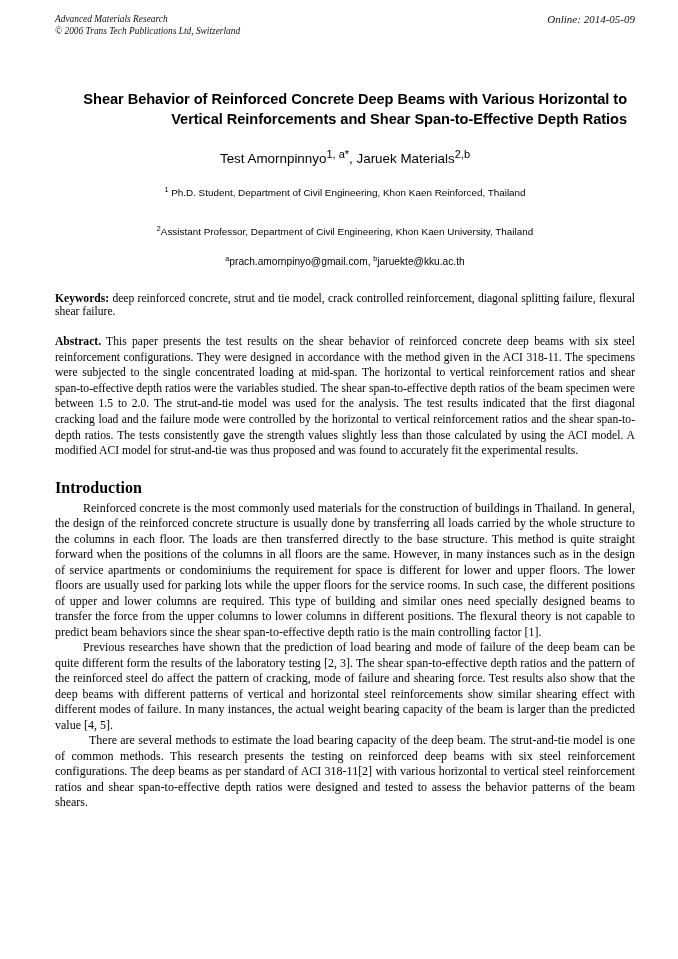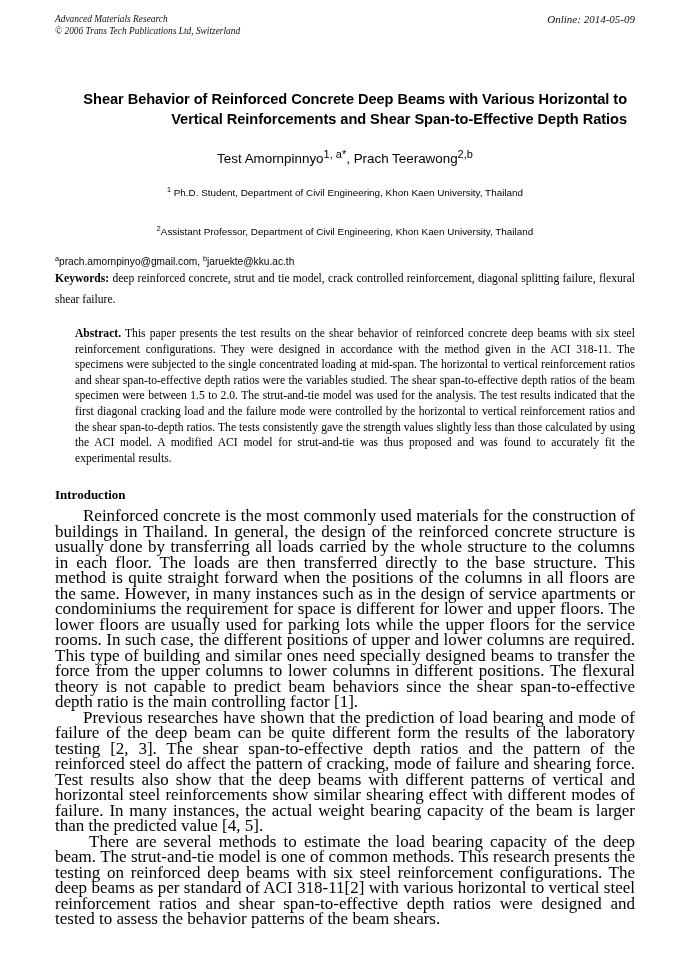--- a/index.html
+++ b/index.html
@@ -96,56 +96,57 @@
   .affil sup {
     font-size: 7.2px;
     vertical-align: super;
     line-height: 0;
   }
   .emails {
     margin-top: 18px;
     font-family: "Liberation Sans", "DejaVu Sans", sans-serif;
     font-size: 10.2px;
     line-height: 12px;
+    text-align: center;
   }
   .emails sup {
     font-size: 7.2px;
     vertical-align: super;
     line-height: 0;
   }
 
   
   .keywords {
+    margin-top: 24px;
     font-size: 11.6px;
-    line-height: 21px;
+    line-height: 13px;
     text-align: justify;
     text-justify: inter-word;
   }
   .keywords b { font-weight: bold; }
 
   .abstract {
     margin-top: 16px;
     font-size: 11.6px;
     line-height: 15.6px;
     text-align: justify;
     text-justify: inter-word;
-    margin-left: 20px;
   }
   .abstract b { font-weight: bold; }
 
   .section-head {
     margin-top: 22px;
-    font-size: 13px;
+    font-size: 16px;
     line-height: 14px;
     font-weight: bold;
     text-align: left;
   }
 
   .para {
-    font-size: 17px;
+    font-size: 12px;
     line-height: 15.5px;
     text-align: justify;
     text-justify: inter-word;
     text-indent: 28px;
     margin: 0;
   }
   .para.first { margin-top: 6px; }
   .para.indent-wide { text-indent: 34px; }
 </style>
 </head>
@@ -158,25 +159,25 @@
       <div class="left">
         <div class="jline">Advanced Materials Research</div>
         <div class="jline">© 2006 Trans Tech Publications Ltd, Switzerland</div>
       </div>
       <div class="online">Online: 2014-05-09</div>
     </div>
 
     <div class="title">Shear Behavior of Reinforced Concrete Deep Beams with Various Horizontal to Vertical Reinforcements and Shear Span-to-Effective Depth Ratios</div>
 
     <div class="authors">
-      <span>Test Amornpinnyo</span><sup>1, a</sup><sup>*</sup><span>, </span><span>Prach Teerawong</span><sup>2,b</sup>
+      <span>Test Amornpinnyo</span><sup>1, a</sup><sup>*</sup><span>, </span><span>Jaruek Materials</span><sup>2,b</sup>
     </div>
 
     <div class="affil one">
-      <sup>1</sup><span> Ph.D. Student, Department of Civil Engineering, Khon Kaen University, Thailand</span>
+      <sup>1</sup><span> Ph.D. Student, Department of Civil Engineering, Khon Kaen Reinforced, Thailand</span>
     </div>
     <div class="affil two">
       <sup>2</sup><span>Assistant Professor, Department of Civil Engineering, Khon Kaen University, Thailand</span>
     </div>
 
     <div class="emails">
       <sup>a</sup><span>prach.amornpinyo@gmail.com</span><span>, </span><sup>b</sup><span>jaruekte@kku.ac.th</span>
     </div>
 
     <div class="keywords">

